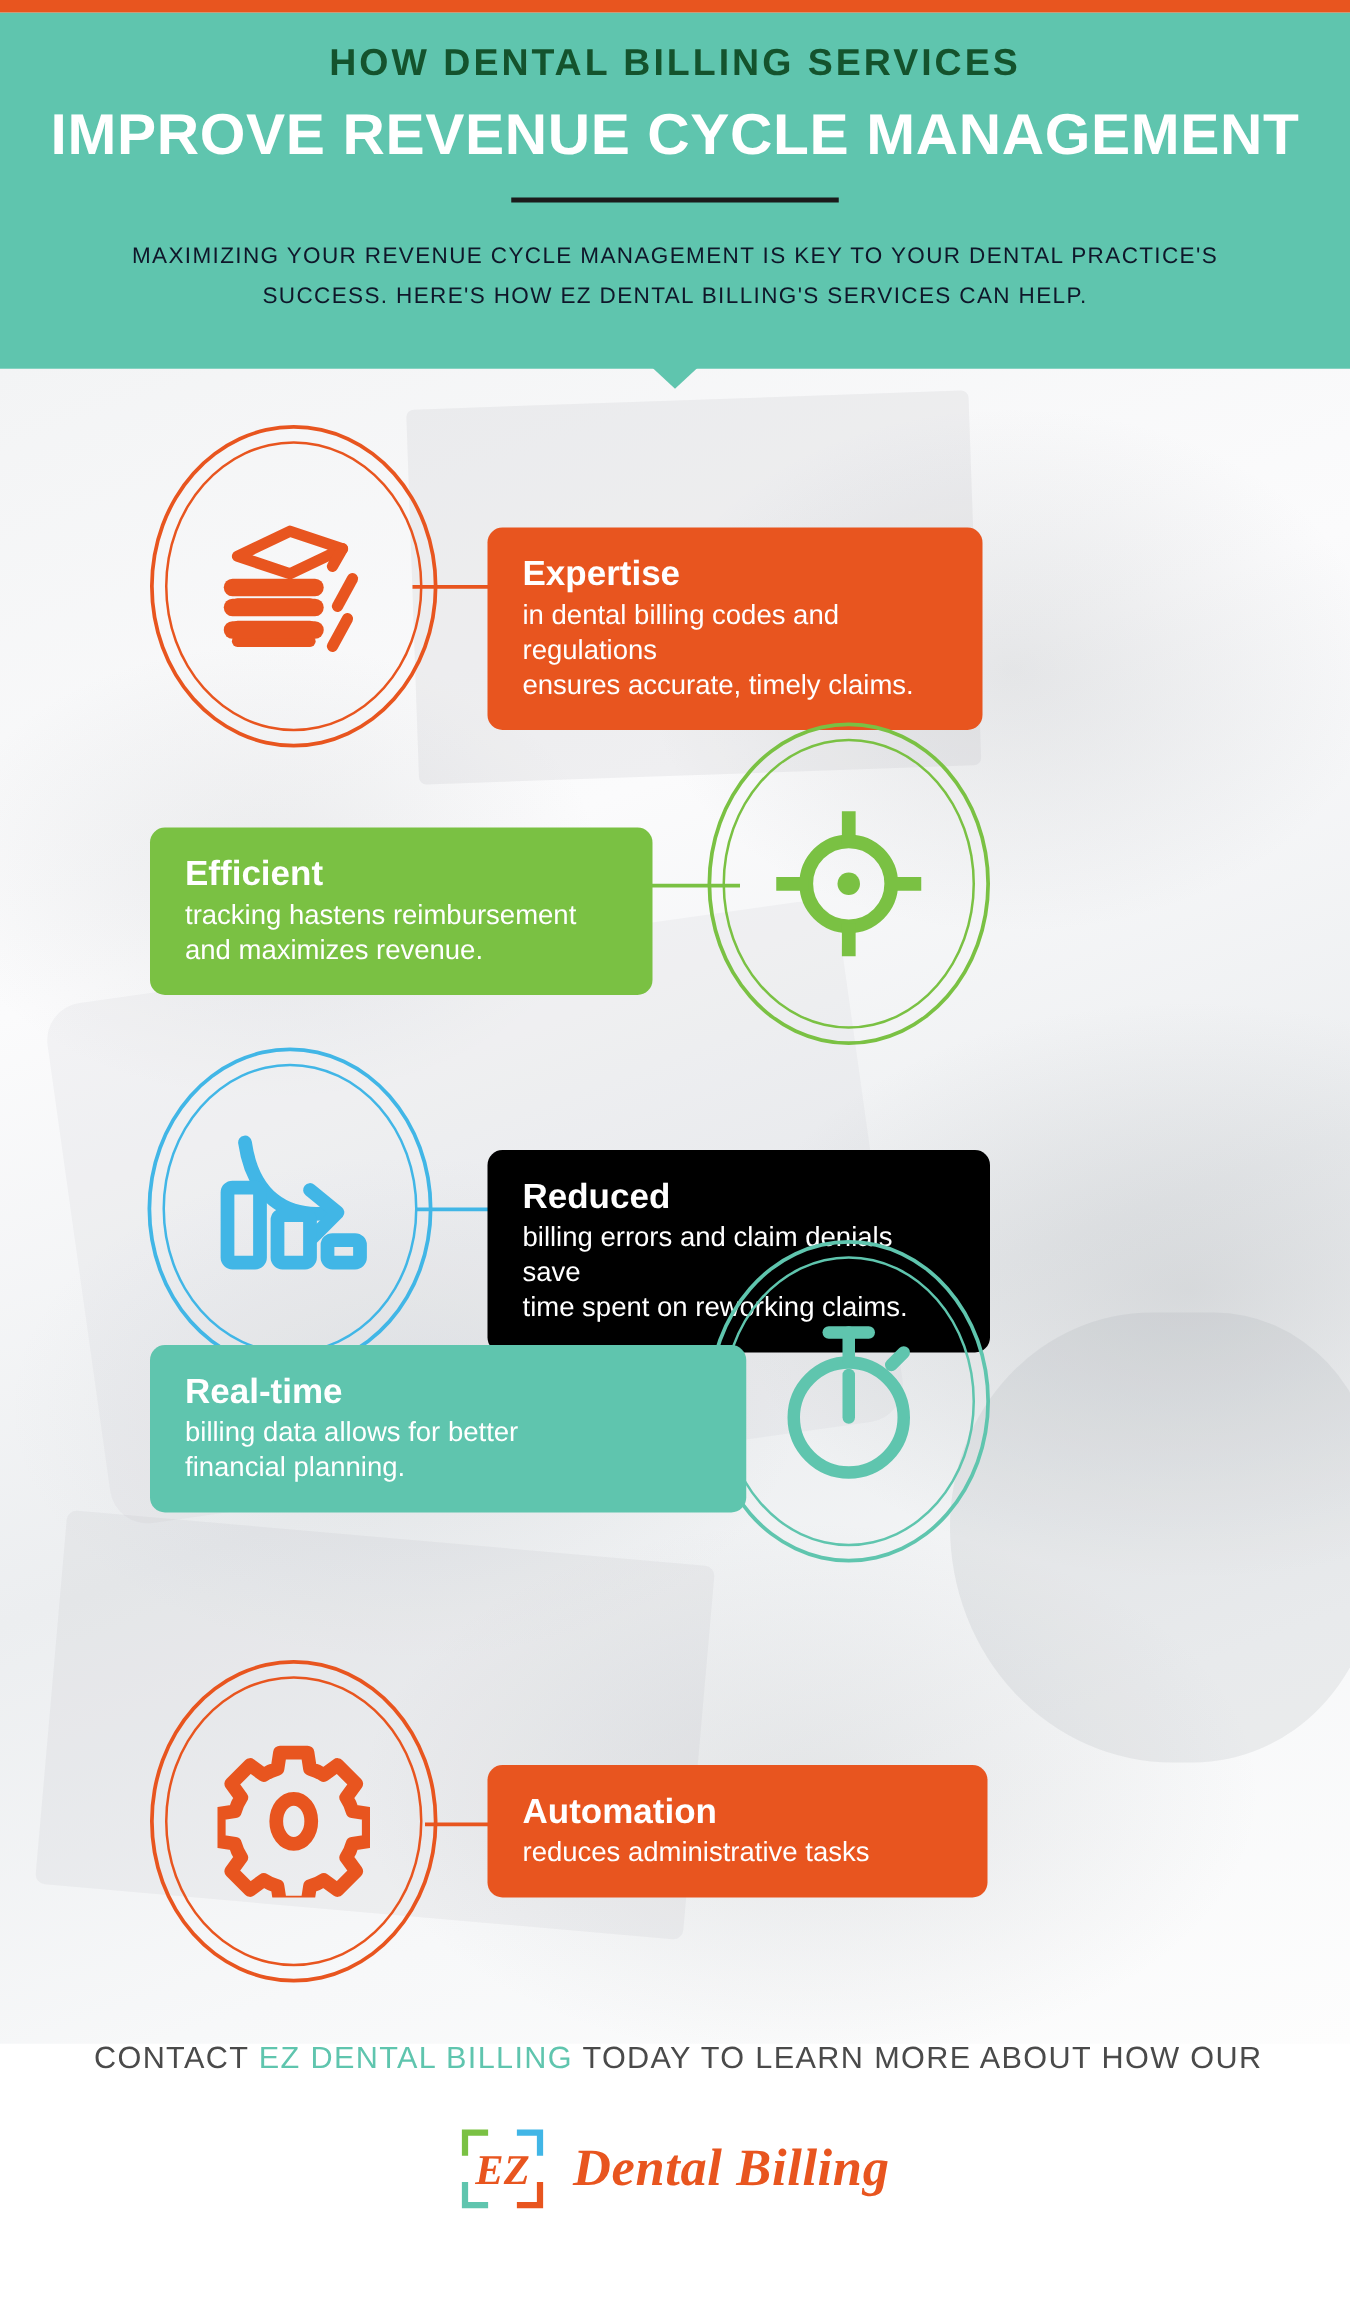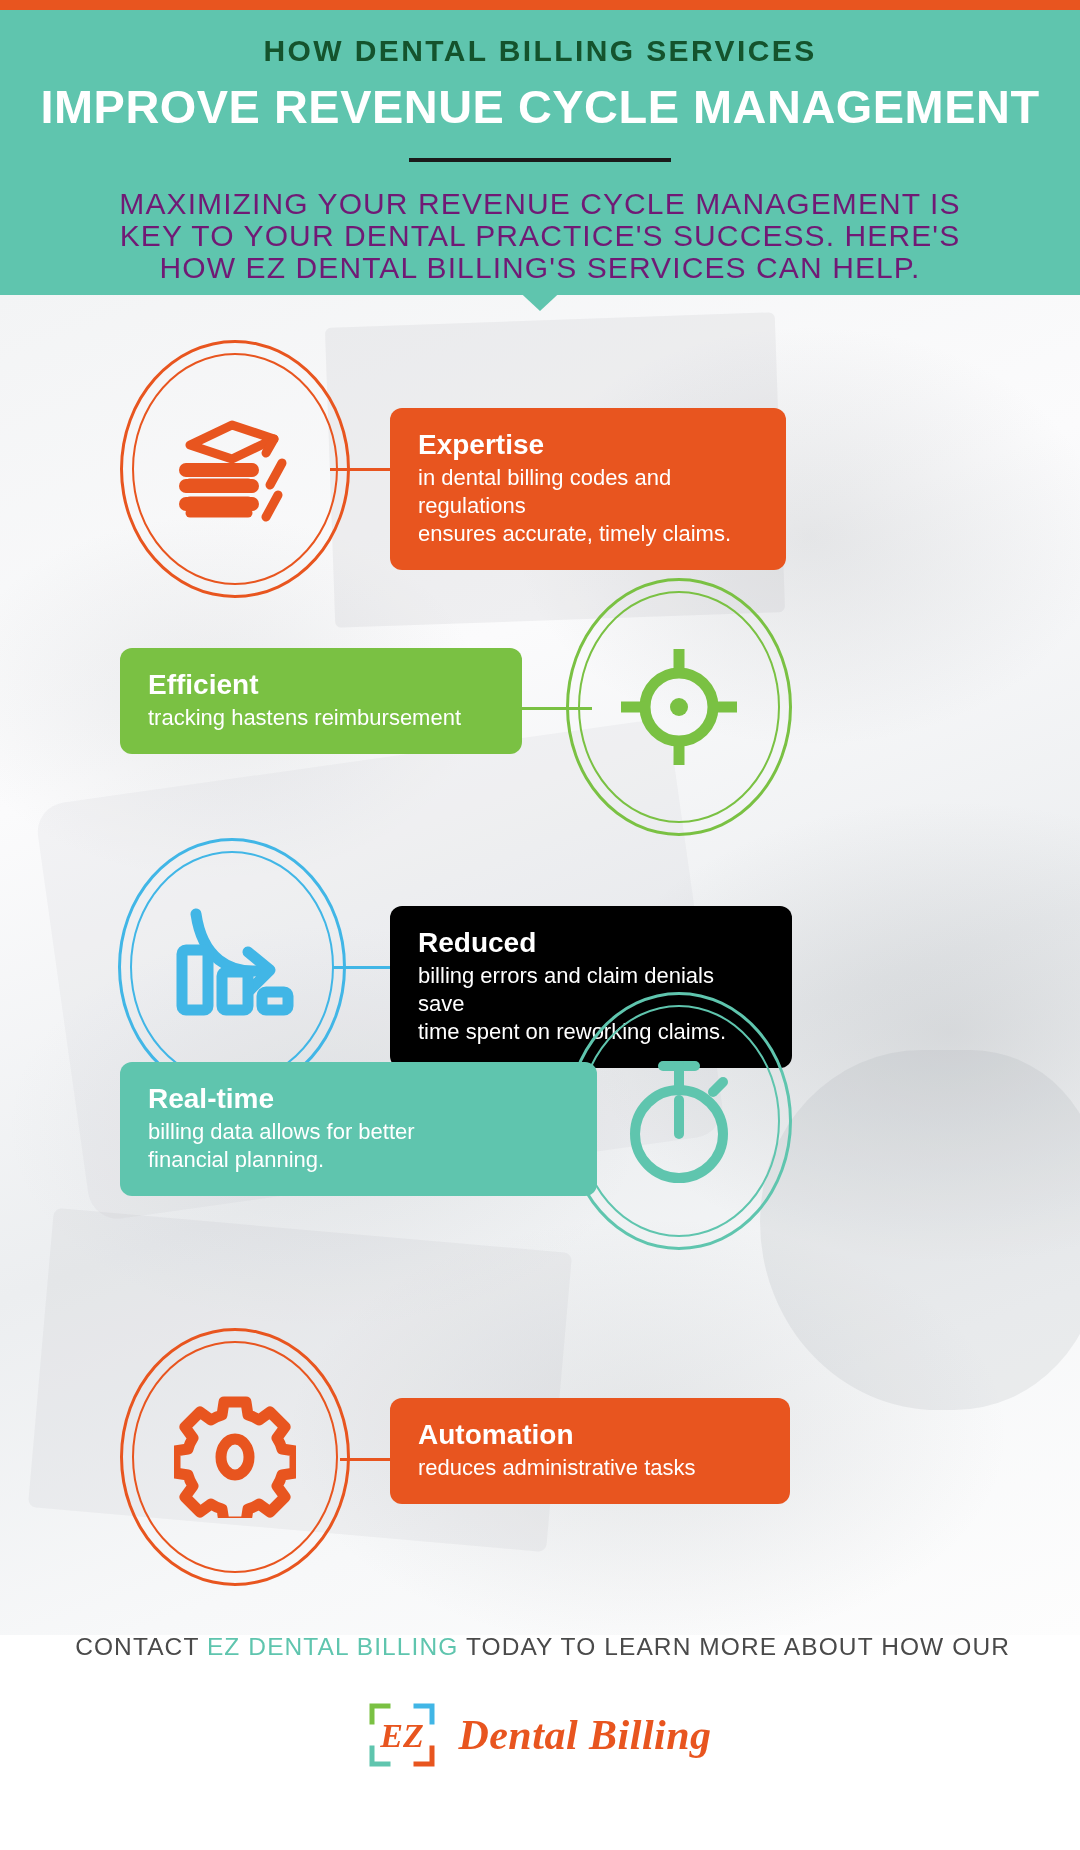--- a/index.html
+++ b/index.html
@@ -42,24 +42,24 @@
     color:#ffffff;
     transform:scaleX(1.02);
   }
   .header-rule {
     width:262px; height:4px;
     background:#1b1b1b;
     margin:24px auto 0 auto;
   }
   .header-desc {
     margin-top:26px;
-    font-size:30px;
+    font-size:18px;
     letter-spacing:1.1px;
     line-height:32px;
-    color:#701a75;
+    color:#0f172a;
     padding:0 90px;
   }
   .header-notch {
     position:absolute;
     left:50%; top:285px;
     transform:translateX(-50%);
     width:0; height:0;
     border-left:28px solid transparent;
     border-right:28px solid transparent;
     border-top:26px solid #5fc5ae;
@@ -101,20 +101,21 @@
     height:3px;
     z-index:2;
   }
 
   .card {
     position:absolute;
     border-radius:12px;
     padding:20px 28px 22px 28px;
     color:#ffffff;
     z-index:4;
+    margin-top:14px;
   }
   .card-title {
     font-size:28px;
     font-weight:bold;
     line-height:34px;
     margin-bottom:2px;
   }
   .card-body {
     font-size:22px;
     line-height:28px;
@@ -232,20 +233,21 @@
         <path d="M4 62 L30 62"></path>
         <path d="M94 62 L120 62"></path>
       </g>
       <circle cx="62" cy="62" r="9" fill="#7ac143"></circle>
     </svg>
   </div>
 
   <div class="card" style="left:120px; top:648px; width:402px; background:#7ac143;">
     <div class="card-title">Efficient</div>
     <div class="card-body">tracking hastens reimbursement</div>
+    <div class="card-body">and maximizes revenue.</div>
   </div>
 </div>
 
 <div class="row">
 
   <div class="connector" style="left:332px; top:966px; width:66px; background:#41b6e6;"></div>
 
   <div class="icon-wrap" style="left:118px; top:838px; width:228px; height:258px; color:#41b6e6;">
     <div class="circle outer" style="left:0; top:0; width:228px; height:258px;"></div>
     <div class="circle inner" style="left:12px; top:13px; width:204px; height:232px;"></div>

